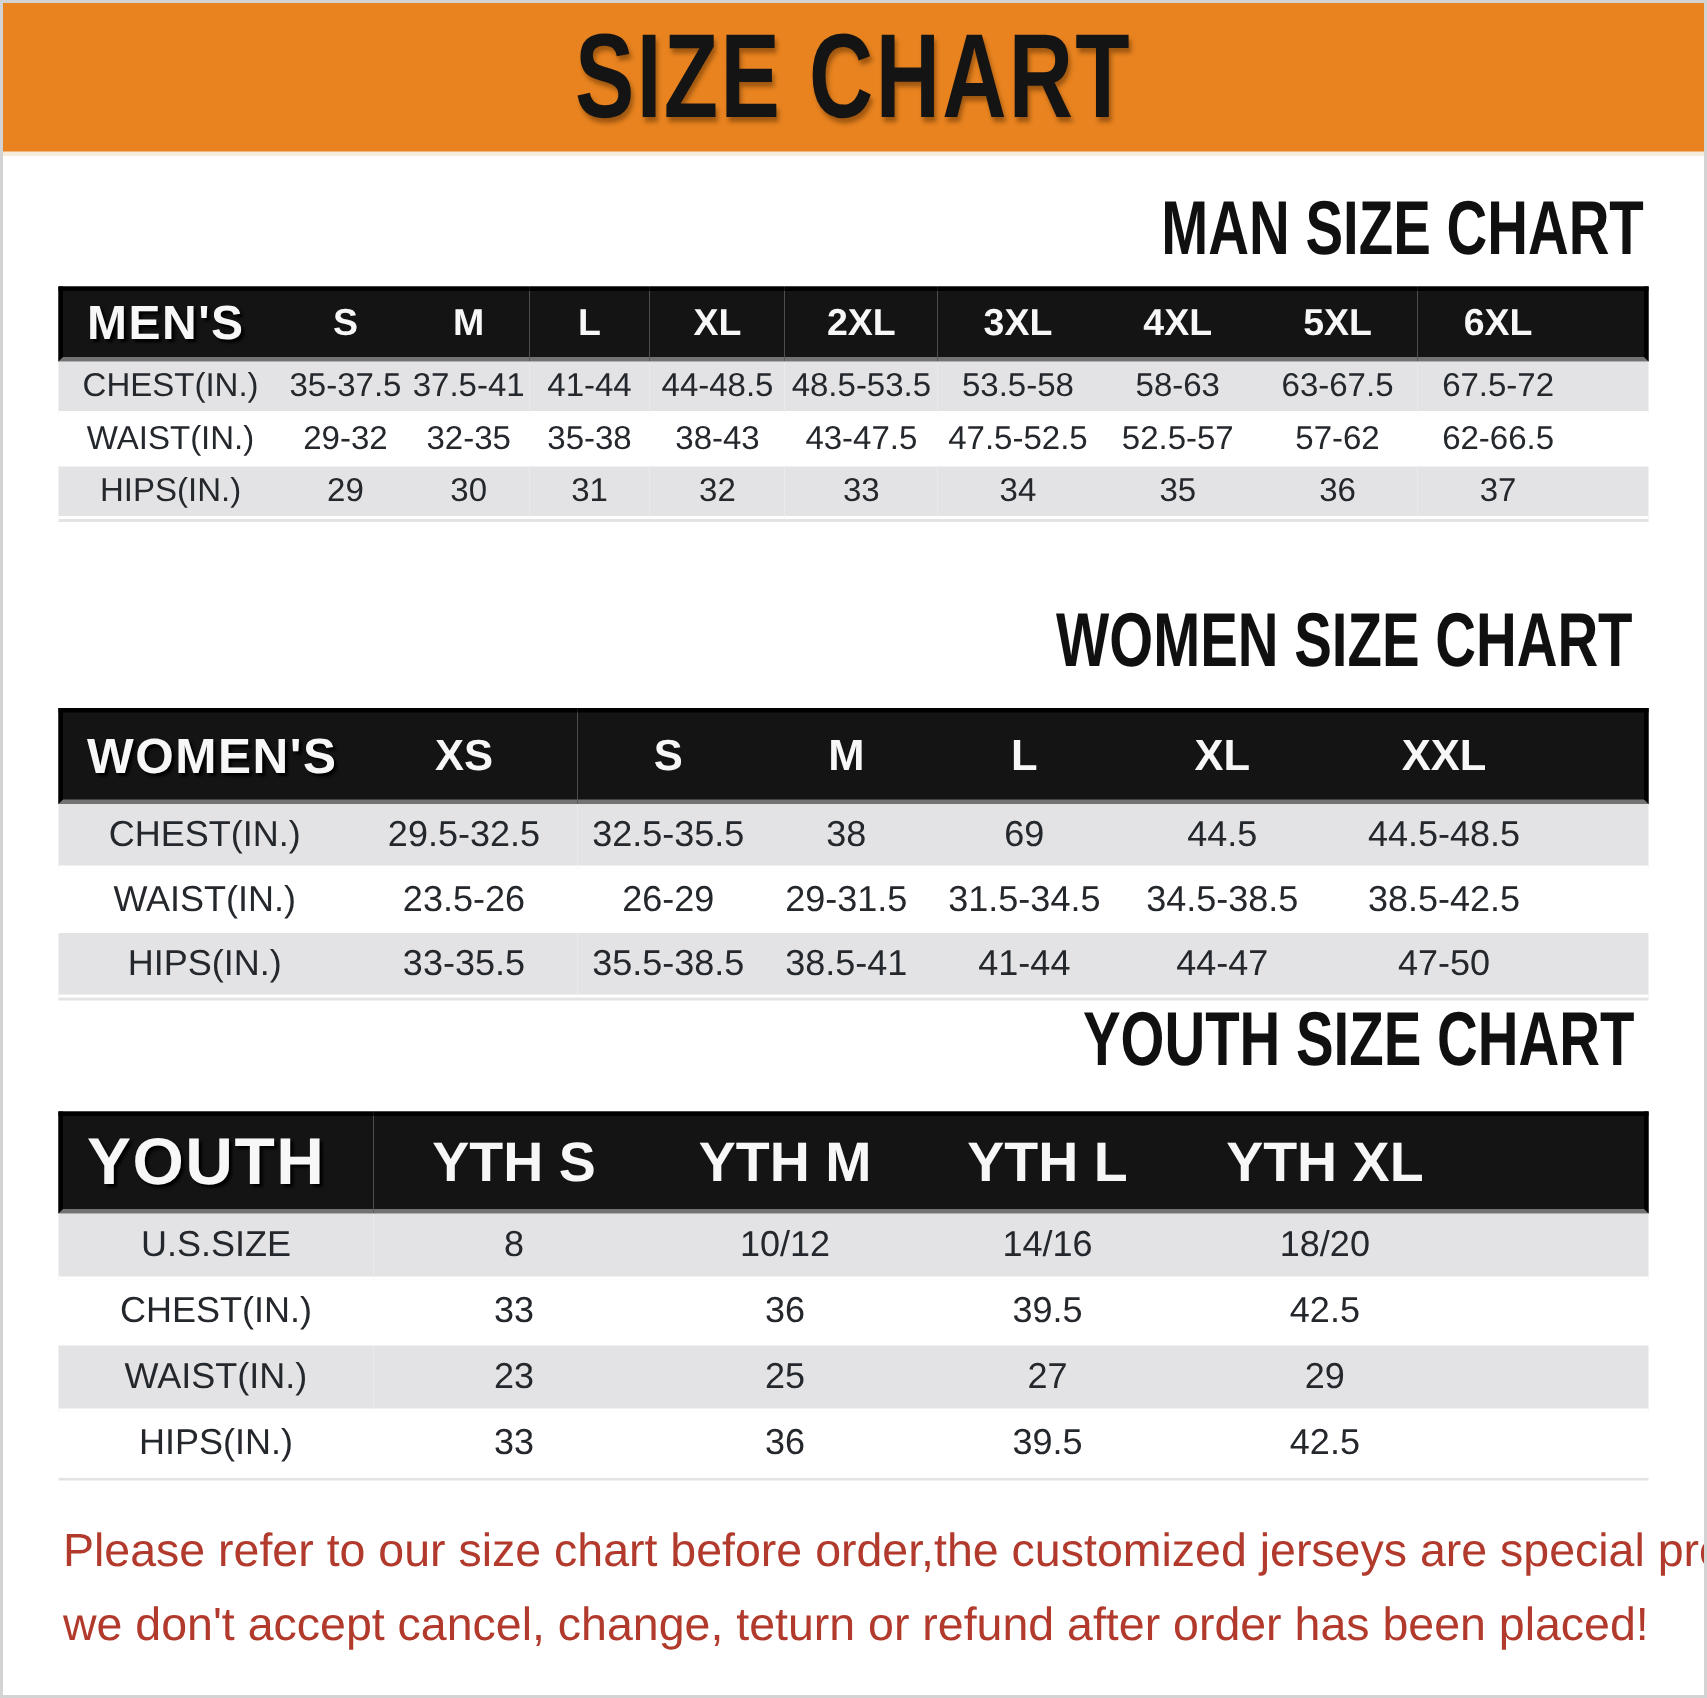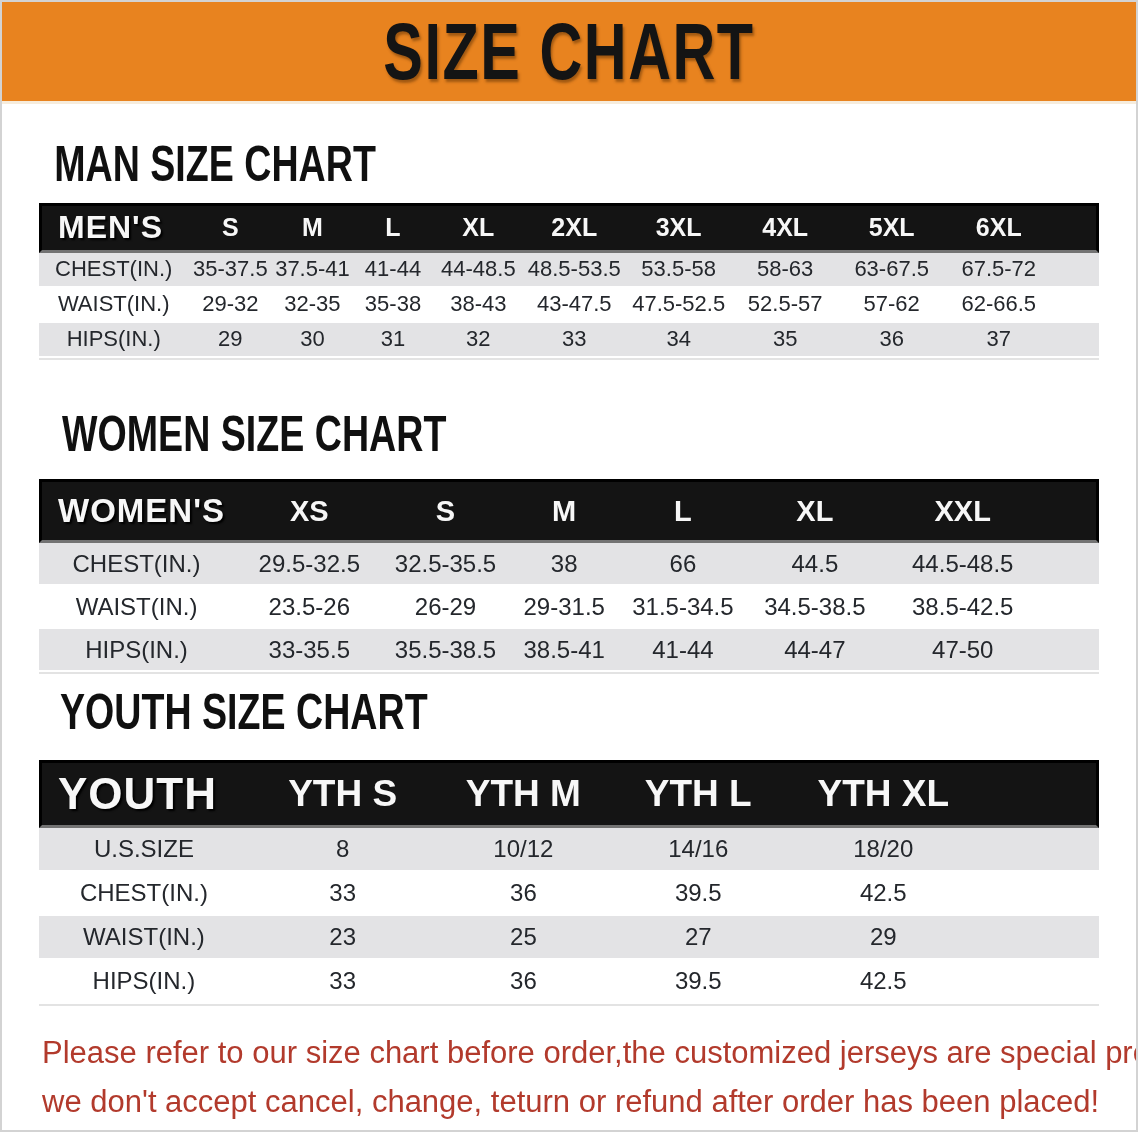--- a/index.html
+++ b/index.html
@@ -22,30 +22,30 @@
   .banner-text {
     display: inline-block;
     font-size: 76px; font-weight: 800; color: #141414;
     letter-spacing: 2px; line-height: 1;
     transform: scaleX(0.78) scaleY(1.05);
     text-shadow: 2px 3px 3px rgba(70, 35, 0, 0.45);
     white-space: nowrap;
   }
 
   
-  h2.sec-heading { margin: 12px; text-align: left; }
+  h2.sec-heading { margin: 0; text-align: right; }
   h2.sec-heading .ht {
     display: inline-block;
     font-size: 47px; font-weight: 800; color: #101010;
     line-height: 1.1; letter-spacing: 0px;
     transform: scaleX(0.8) scaleY(1.08);
     white-space: nowrap;
   }
   .sec-man  h2.sec-heading { padding-top: 22px; }
-  .sec-women h2.sec-heading { padding-top: 36px; }
+  .sec-women h2.sec-heading { padding-top: 53px; }
   .sec-youth h2.sec-heading { }
 
   
   .tablewrap { width: 1060px; margin: 0 auto; }
   .sec-man   .tablewrap { margin-top: 13px; }
   .sec-women .tablewrap { margin-top: 20px; }
   .sec-youth .tablewrap { margin-top: 22px; }
 
   table.tbl {
     width: 100%; table-layout: fixed;
@@ -206,21 +206,21 @@
               <th>XXL</th>
               <th class="spacer"></th>
             </tr>
           </thead>
           <tbody>
             <tr>
               <td class="rowlabel">CHEST(IN.)</td>
               <td>29.5-32.5</td>
               <td>32.5-35.5</td>
               <td>38</td>
-              <td>66</td>
+              <td>69</td>
               <td>44.5</td>
               <td>44.5-48.5</td>
               <td class="spacer"></td>
             </tr>
             <tr>
               <td class="rowlabel">WAIST(IN.)</td>
               <td>23.5-26</td>
               <td>26-29</td>
               <td>29-31.5</td>
               <td>31.5-34.5</td>

